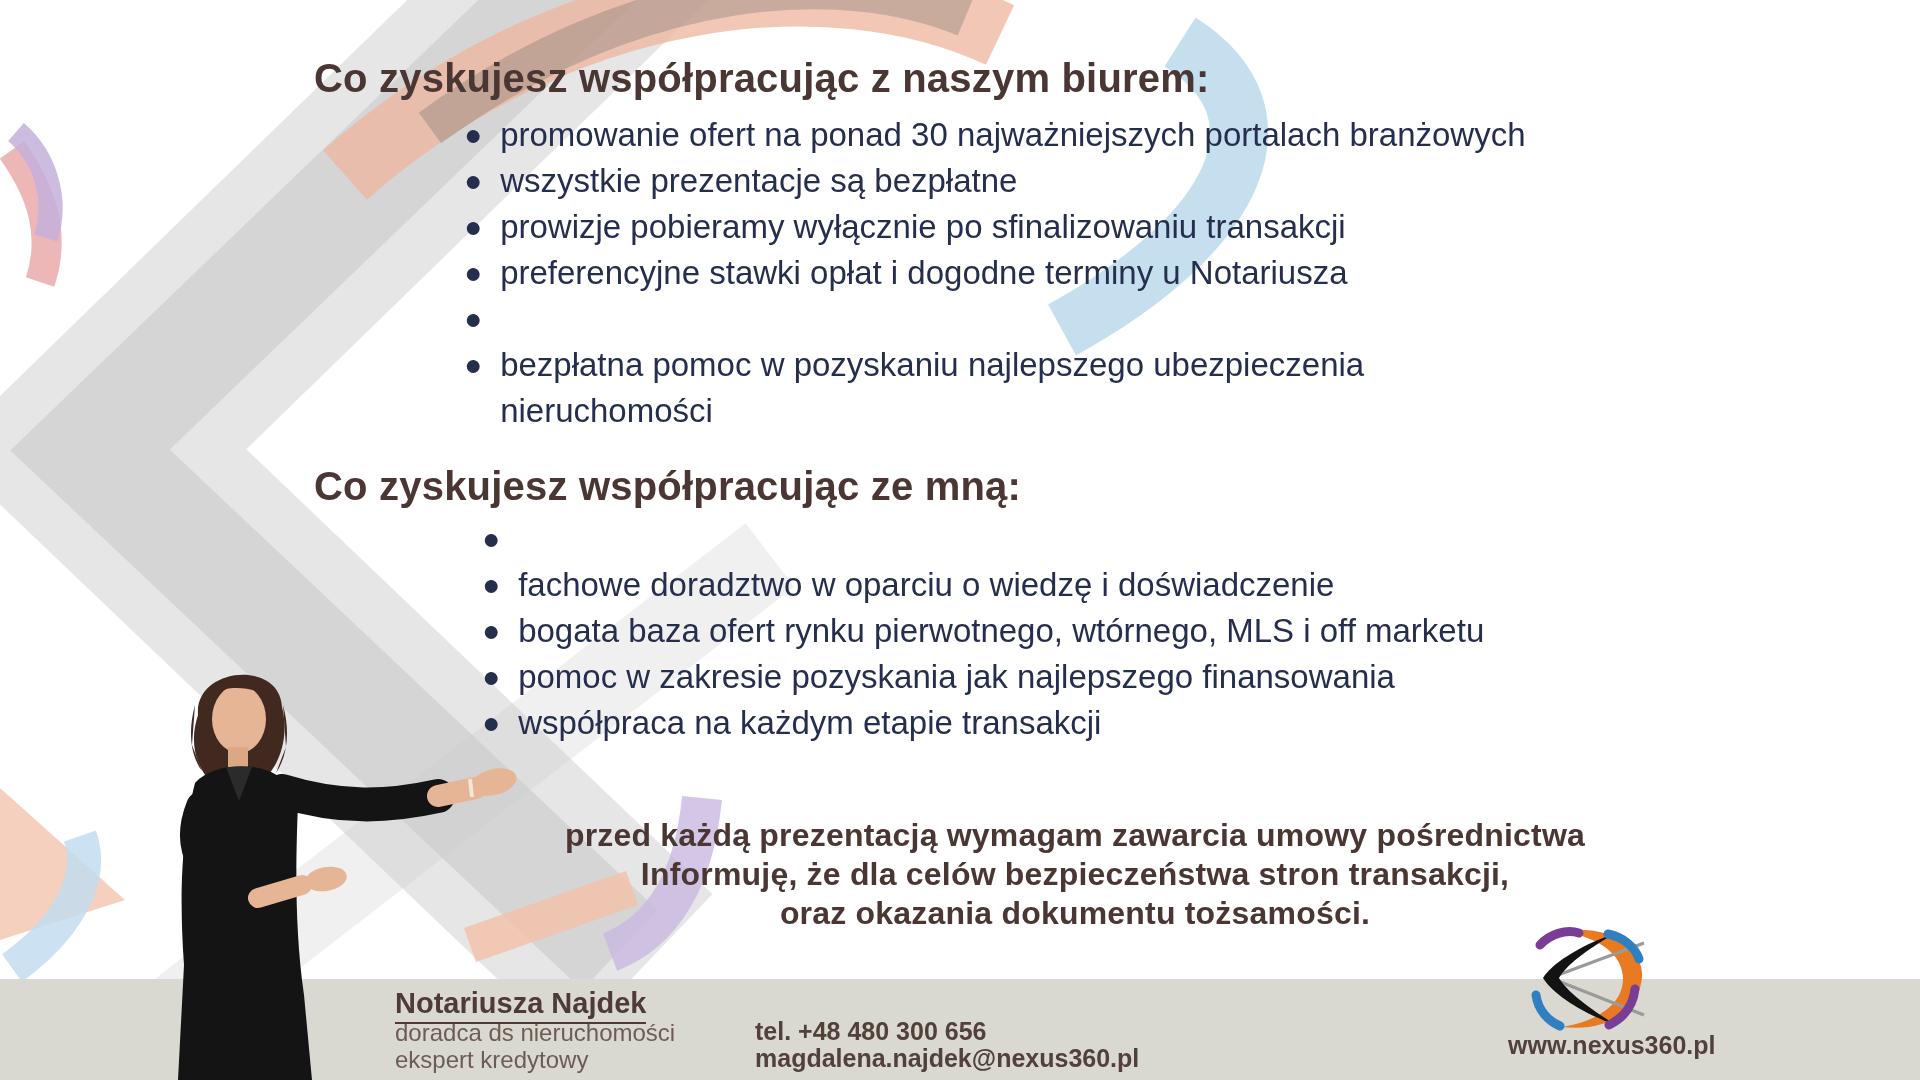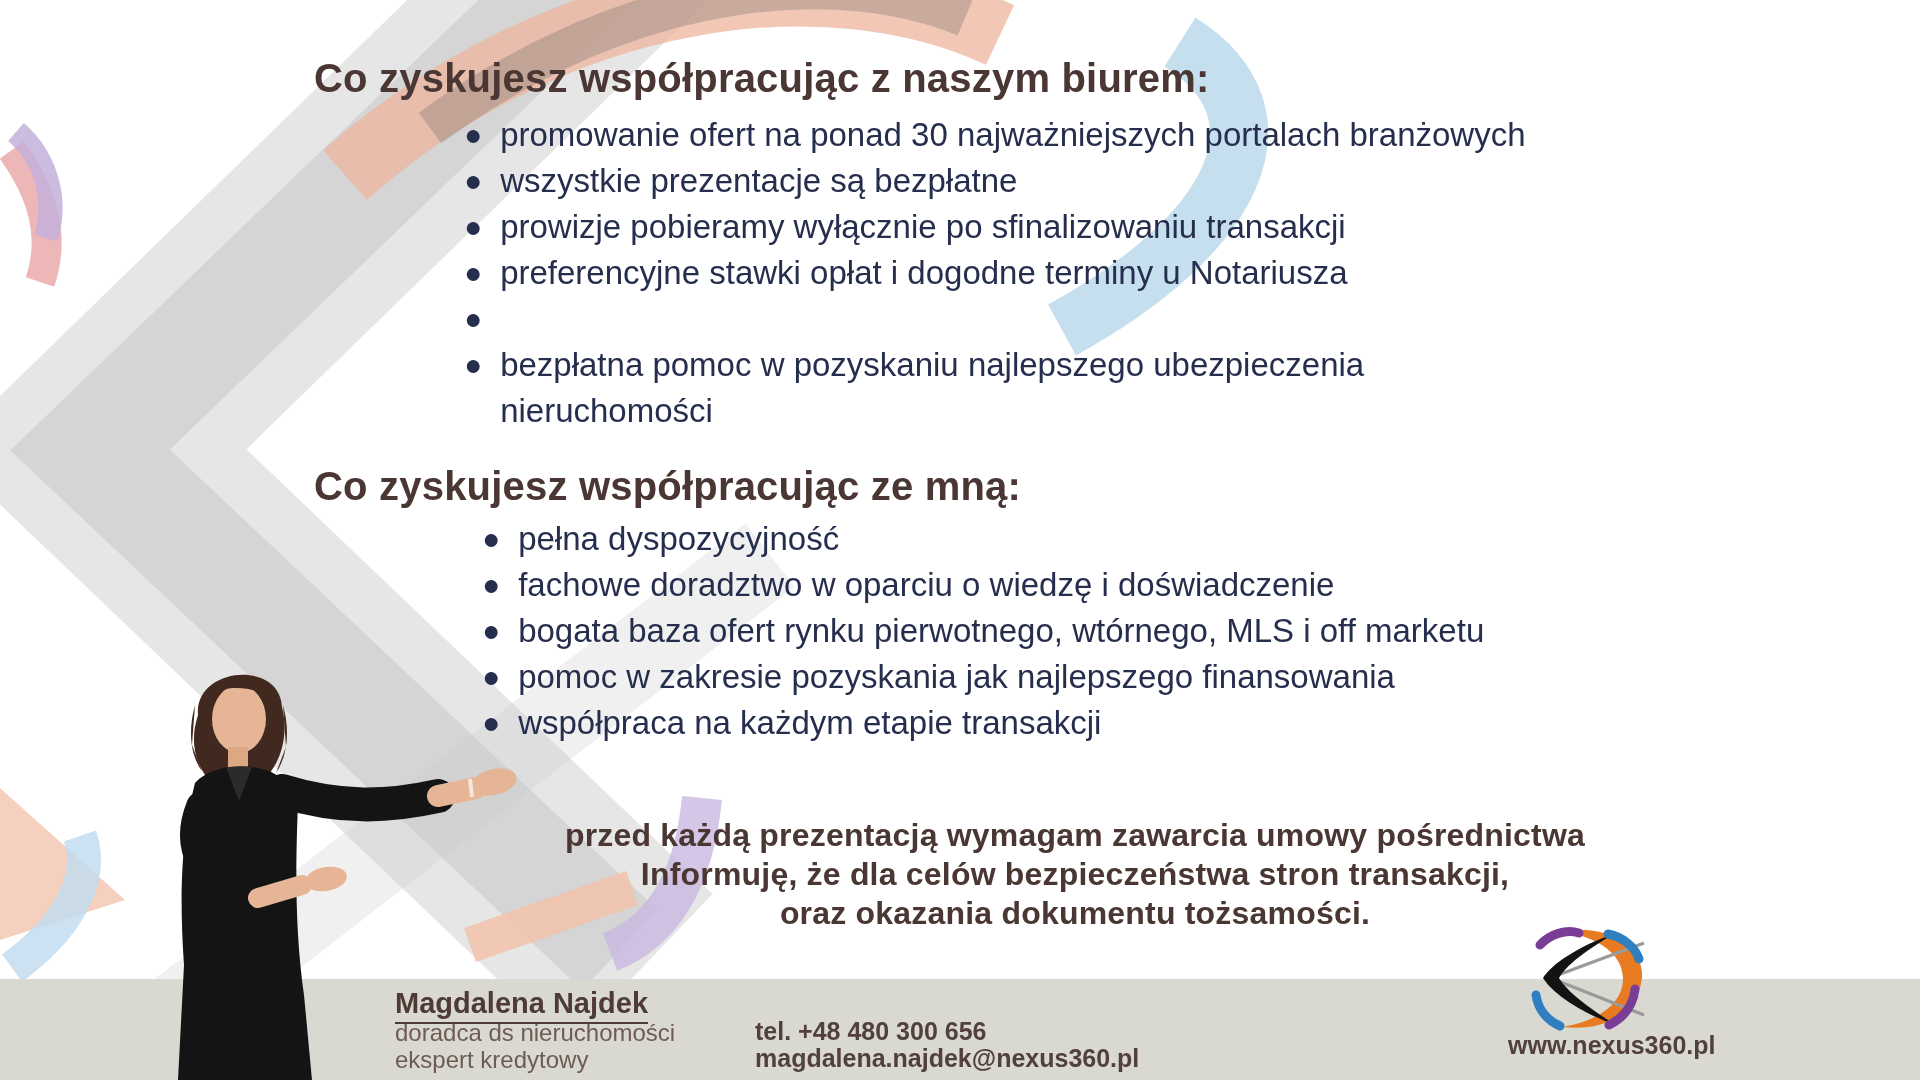--- a/index.html
+++ b/index.html
@@ -109,21 +109,20 @@
           <span class="benefit-text">bezpłatna pomoc w pozyskaniu najlepszego ubezpieczenia
 nieruchomości</span>
         </li>
     </ul>
 
     <h1 class="section-heading heading-gap">Co zyskujesz współpracując ze mną:</h1>
 
     <ul class="benefits second">
       <li>
           <span class="bullet-dot">●</span>
-          <span class="benefit-text">pełna dyspozycyjność</span>
         </li>
       <li>
           <span class="bullet-dot">●</span>
           <span class="benefit-text">fachowe doradztwo w oparciu o wiedzę i doświadczenie</span>
         </li>
       <li>
           <span class="bullet-dot">●</span>
           <span class="benefit-text">bogata baza ofert rynku pierwotnego, wtórnego, MLS i off marketu</span>
         </li>
       <li>
@@ -137,21 +136,21 @@
     </ul>
   </div>
 
   <div class="notice">
     <div>przed każdą prezentacją wymagam zawarcia umowy pośrednictwa</div>
     <div>Informuję, że dla celów bezpieczeństwa stron transakcji,</div>
     <div>oraz okazania dokumentu tożsamości.</div>
   </div>
 
   <div class="footer">
-    <div class="footer-name">Magdalena Najdek</div>
+    <div class="footer-name">Notariusza Najdek</div>
     <div class="footer-roles">
       <div>doradca ds nieruchomości</div>
       <div>ekspert kredytowy</div>
     </div>
     <div class="footer-contact">
       <div>tel. +48 480 300 656</div>
       <div>magdalena.najdek@nexus360.pl</div>
     </div>
     <div class="footer-website">www.nexus360.pl</div>
 

